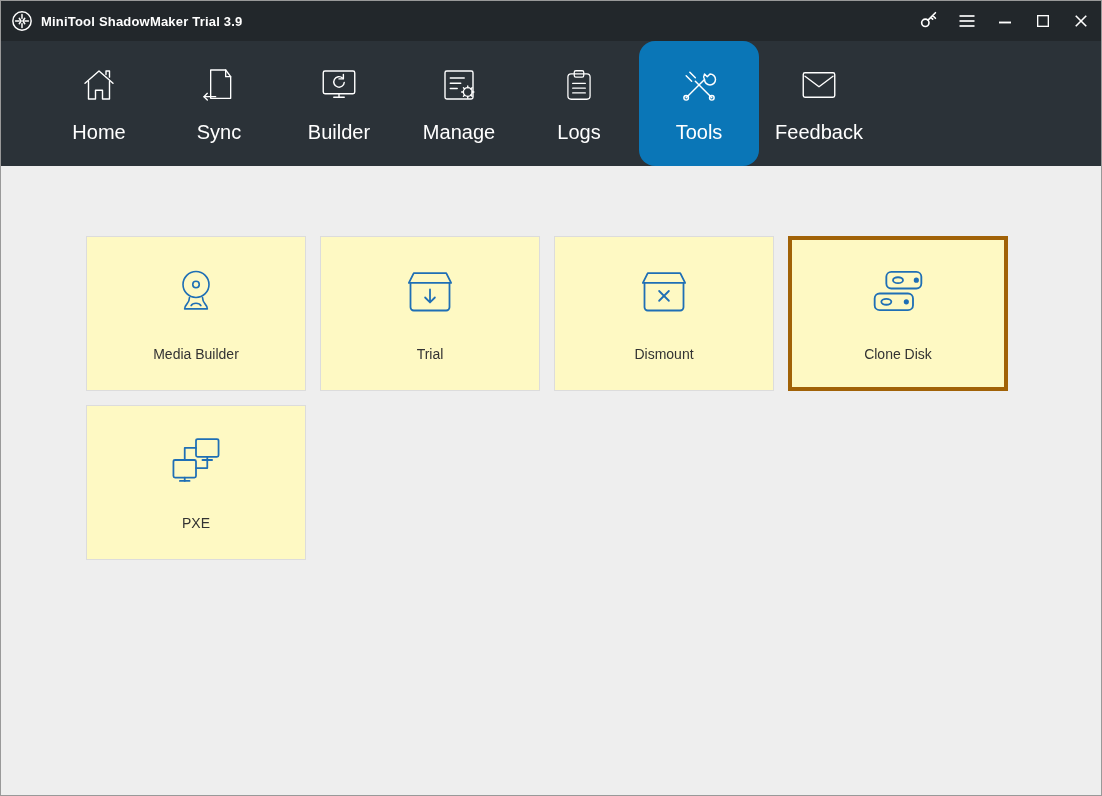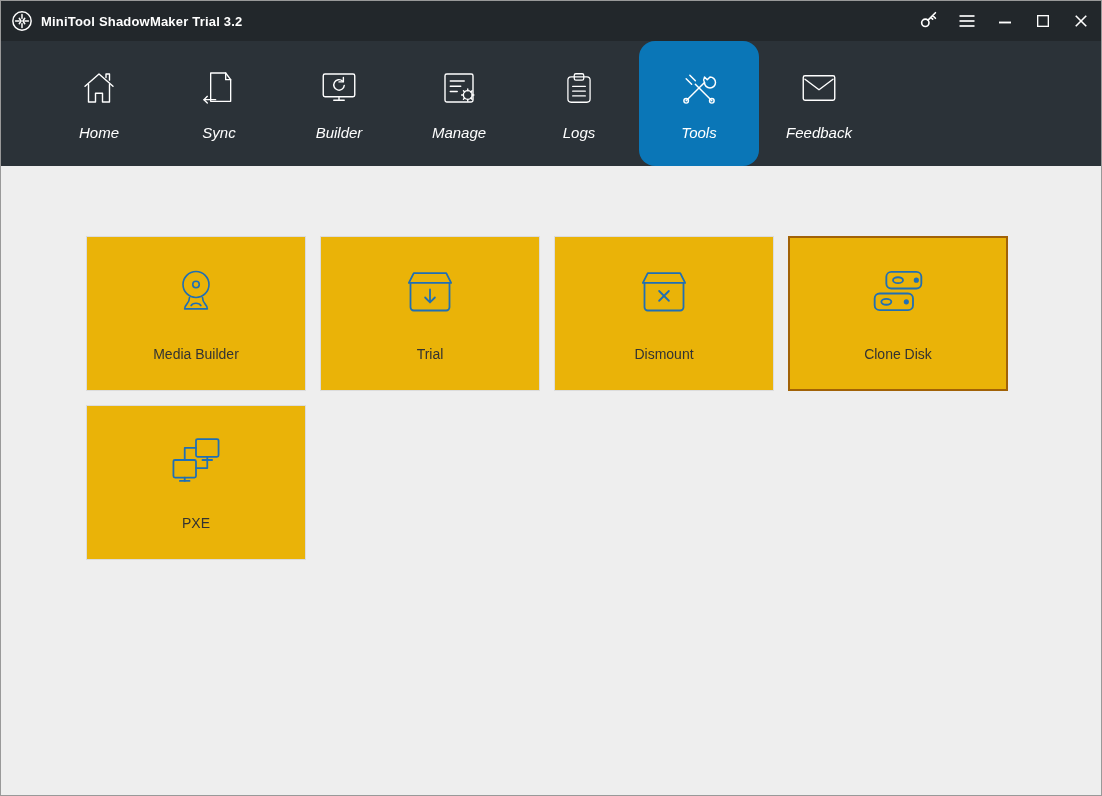--- a/index.html
+++ b/index.html
@@ -66,47 +66,46 @@
 }
 .navitem:first-child { margin-left: 38px; }
 .navitem.active { background: #0a76b7; border-radius: 16px; }
 .navitem .icon {
   height: 42px;
   display: flex;
   align-items: center;
   justify-content: center;
 }
 .navitem .label {
-  font-size: 15px;
-  font-style: italic;
+  font-size: 20px;
 }
 .content {
   flex: 1;
   background: #eeeeee;
   padding: 70px 85px;
 }
 .grid {
   display: flex;
   flex-wrap: wrap;
   gap: 14px;
 }
 .card {
   width: 220px;
   height: 155px;
-  background: #eab308;
+  background: #fef9c3;
   border: 1px solid #dcdcdc;
   display: flex;
   flex-direction: column;
   align-items: center;
   justify-content: center;
   gap: 30px;
   cursor: pointer;
 }
 .card.highlight {
-  border: 2px solid #a16207;
+  border: 4px solid #a16207;
 }
 .card .cicon {
   height: 50px;
   display: flex;
   align-items: center;
   justify-content: center;
 }
 .card .clabel {
   font-size: 14px;
   color: #333;
@@ -120,21 +119,21 @@
 
   <div class="titlebar">
     <div class="logo">
       <span>
         <svg width="22" height="22" viewBox="0 0 24 24" fill="none" stroke="#fff" stroke-width="1.6">
           <circle cx="12" cy="12" r="10"></circle>
           <path d="M5 12 h4 M15 12 h4 M12 5 v4 M12 15 v4" stroke-linecap="round"></path>
           <path d="M9 9 l2 3 l-2 3 M15 9 l-2 3 l2 3" stroke-linecap="round" stroke-linejoin="round"></path>
         </svg>
       </span>
-      <span class="title">MiniTool ShadowMaker Trial 3.2</span>
+      <span class="title">MiniTool ShadowMaker Trial 3.9</span>
     </div>
     <div class="controls">
       <div class="ctrl">
         <svg width="22" height="22" viewBox="0 0 24 24" fill="none" stroke="#fff" stroke-width="1.8">
           <circle cx="8" cy="14" r="4"></circle>
           <path d="M11 11 L19 3 M16 6 l3 3 M14 8 l2 2" stroke-linecap="round"></path>
         </svg>
       </div>
       <div class="ctrl">
         <svg width="20" height="20" viewBox="0 0 24 24" stroke="#fff" stroke-width="2">

